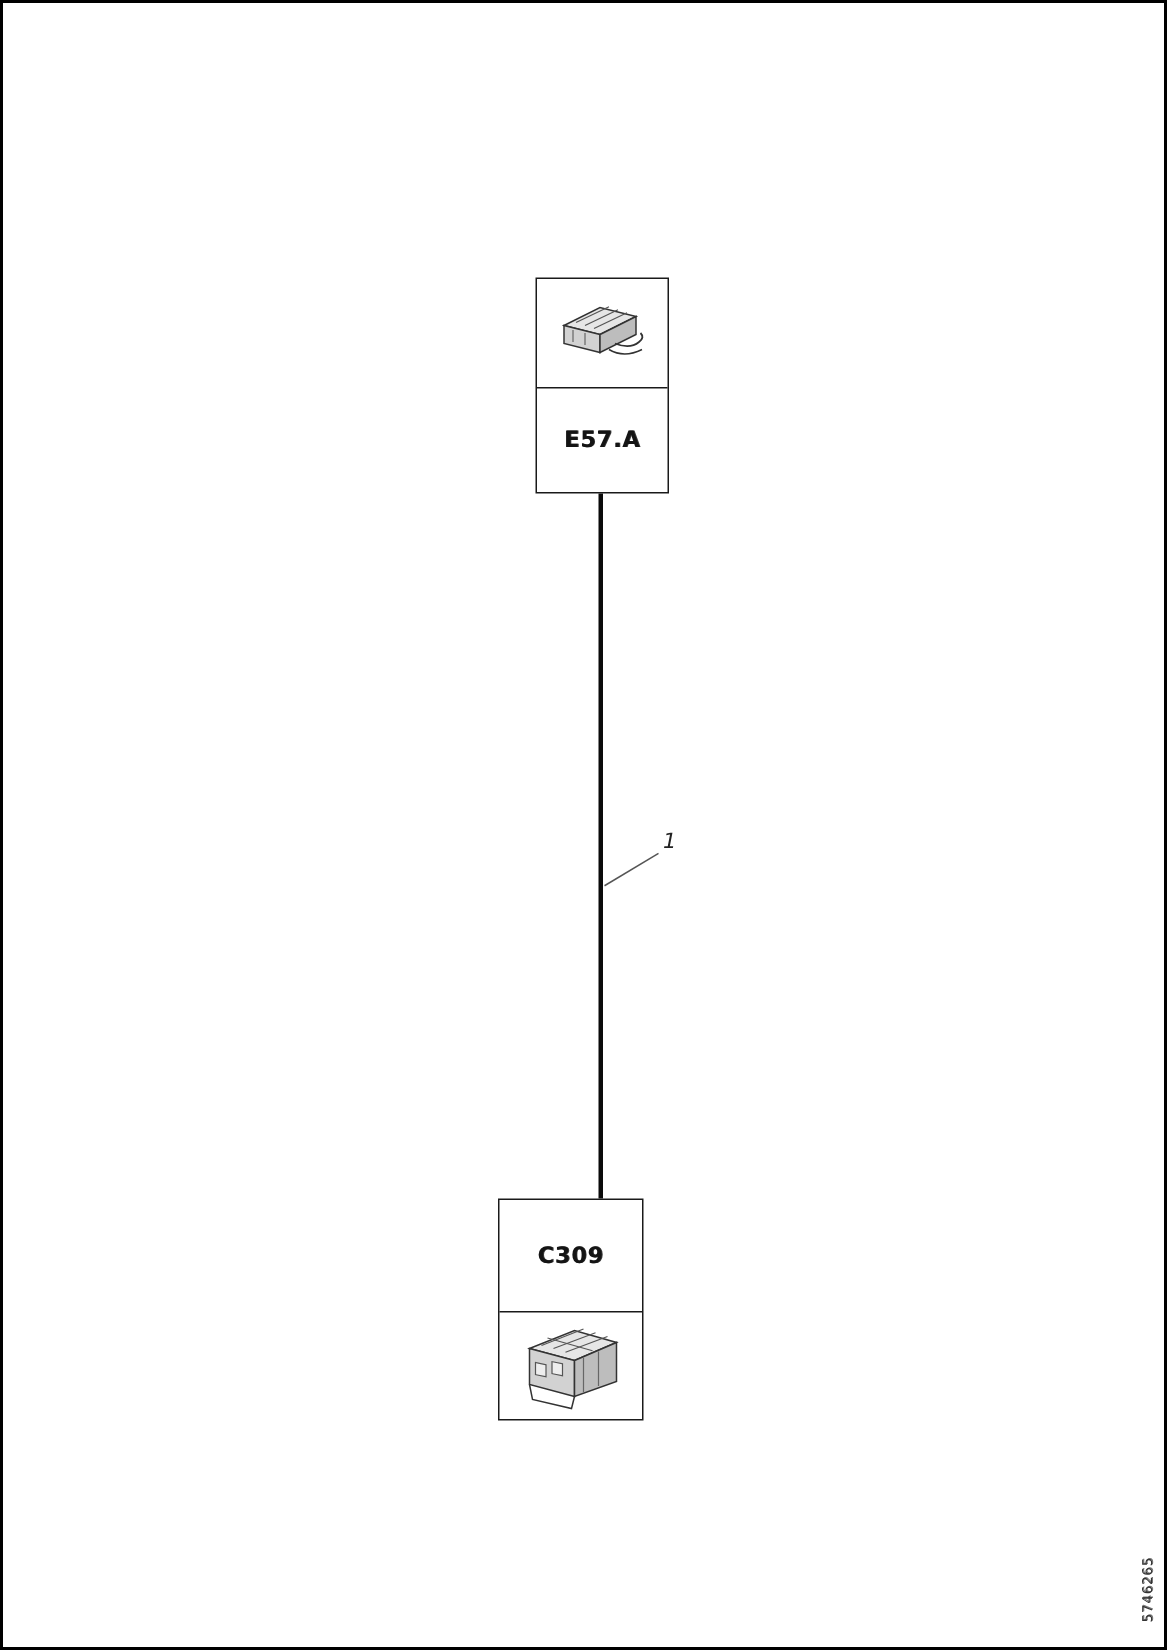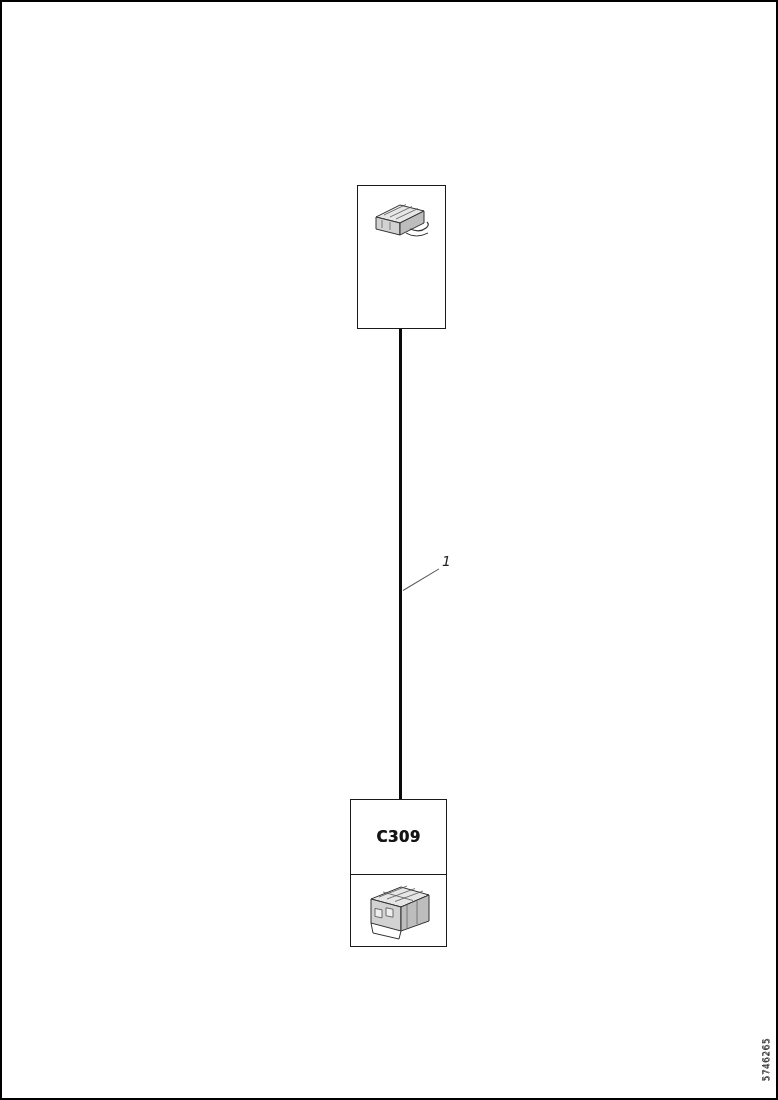--- a/index.html
+++ b/index.html
@@ -97,28 +97,31 @@
           <line x1="30" y1="24" x2="52" y2="13.5" stroke="#555" stroke-width="0.8"></line>
 
           <path d="M44 34 Q54 38 60 33 Q64 30 61 27" fill="none" stroke="#333" stroke-width="1.2"></path>
           <path d="M40 38 Q50 44 62 38" fill="none" stroke="#333" stroke-width="1"></path>
 
           <line x1="16" y1="25" x2="16" y2="33" stroke="#666" stroke-width="0.8"></line>
           <line x1="24" y1="27" x2="24" y2="35" stroke="#666" stroke-width="0.8"></line>
         </svg>
       </span>
     </div>
+    <div class="conn-cell" style="height:69px;">
+      <span class="conn-label">E57.A</span>
+    </div>
   </div>
 
   <div class="wire" style="left:397px; top:327px; width:3px; height:471px;"></div>
 
   <div class="leader" style="left:401px; top:588px; width:42px; transform:rotate(-31deg);"></div>
   <div class="callout-num" style="left:440px; top:551px;">1</div>
 
-  <div class="conn-box" style="left:348px; top:797px; width:97px; height:148px;">
+  <div class="conn-box" style="left:330px; top:797px; width:97px; height:148px;">
     <div class="conn-cell" style="height:74px;">
       <span class="conn-label">C309</span>
     </div>
     <div class="conn-cell" style="height:70px;">
       <span>
         <svg width="80" height="62" viewBox="0 0 80 62" aria-hidden="true">
 
           <polygon points="12,20 42,8 70,16 42,28" fill="#e6e6e6" stroke="#333" stroke-width="1"></polygon>
           <polygon points="12,20 42,28 42,52 12,44" fill="#d2d2d2" stroke="#333" stroke-width="1"></polygon>
           <polygon points="42,28 70,16 70,42 42,52" fill="#bdbdbd" stroke="#333" stroke-width="1"></polygon>

